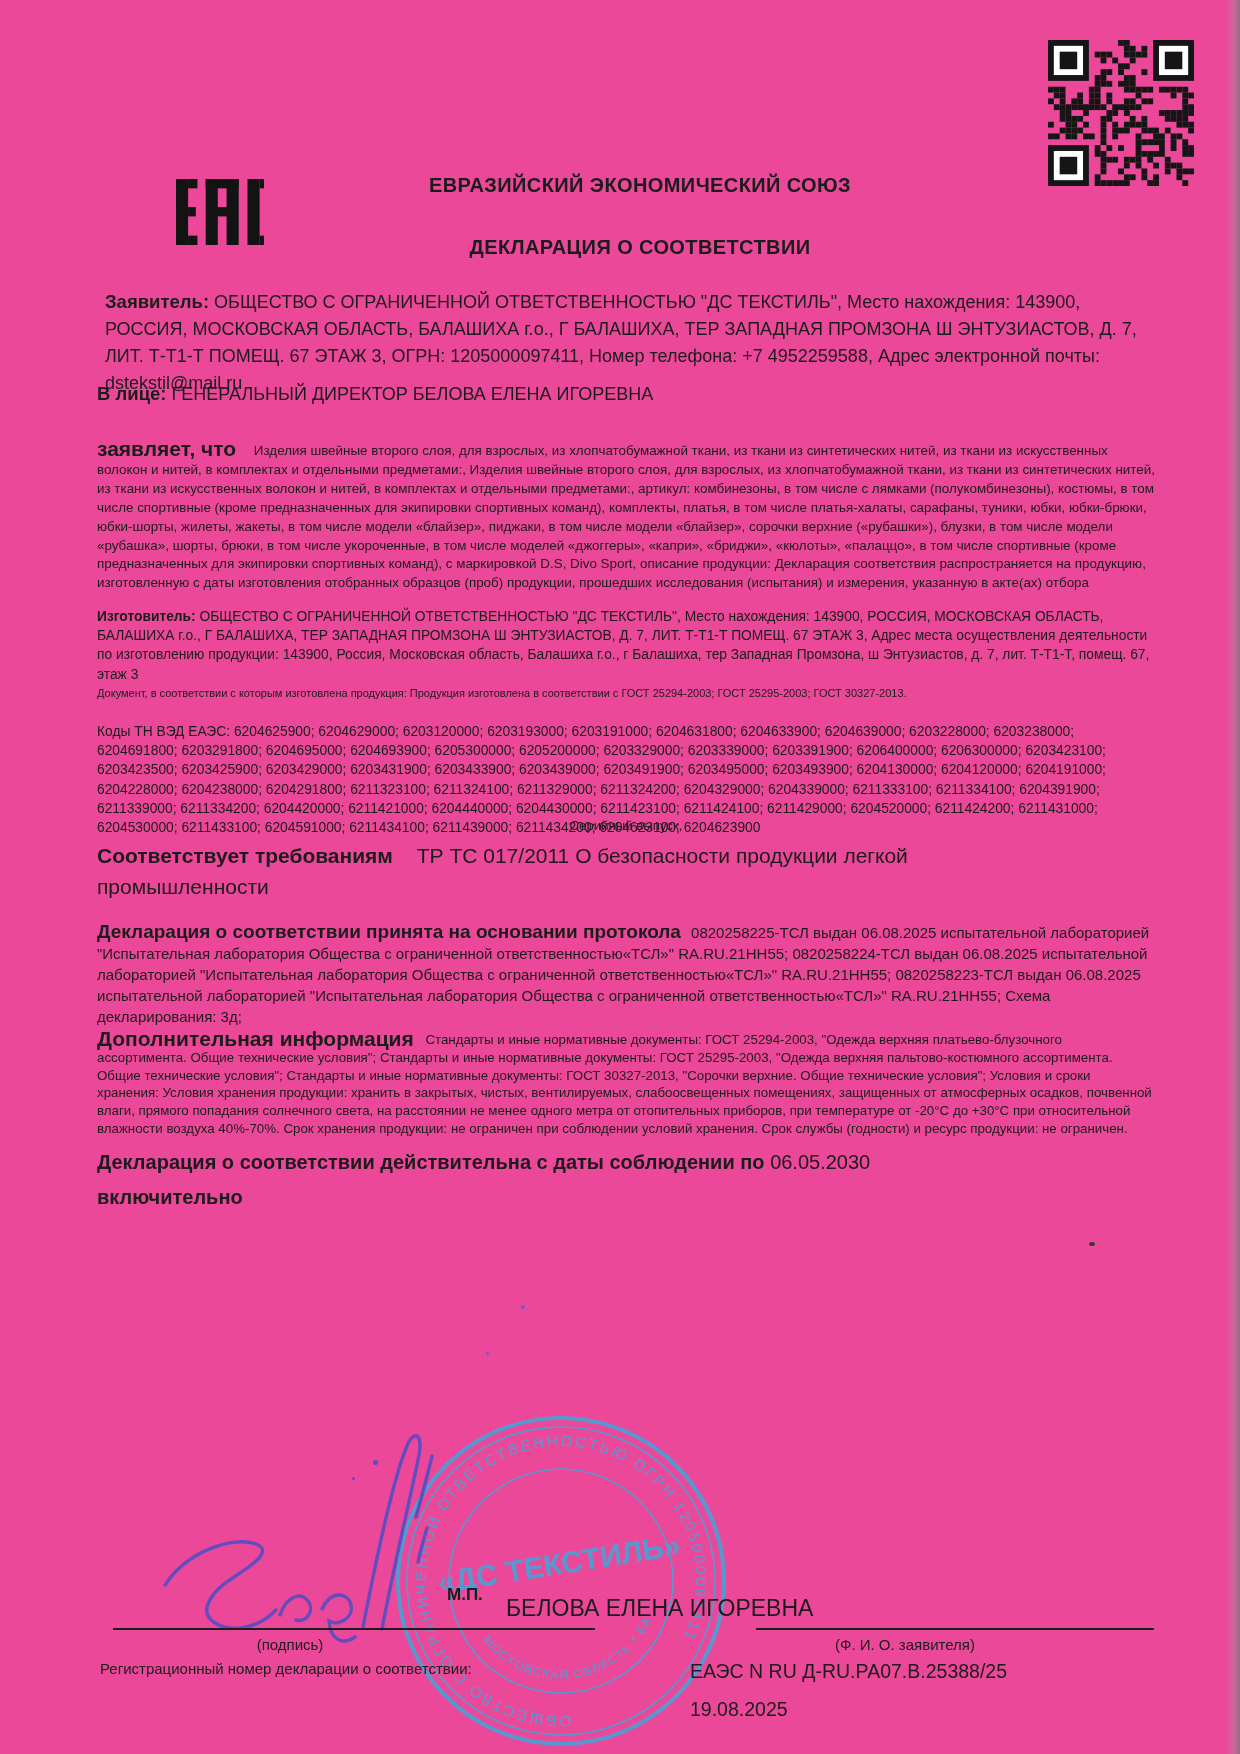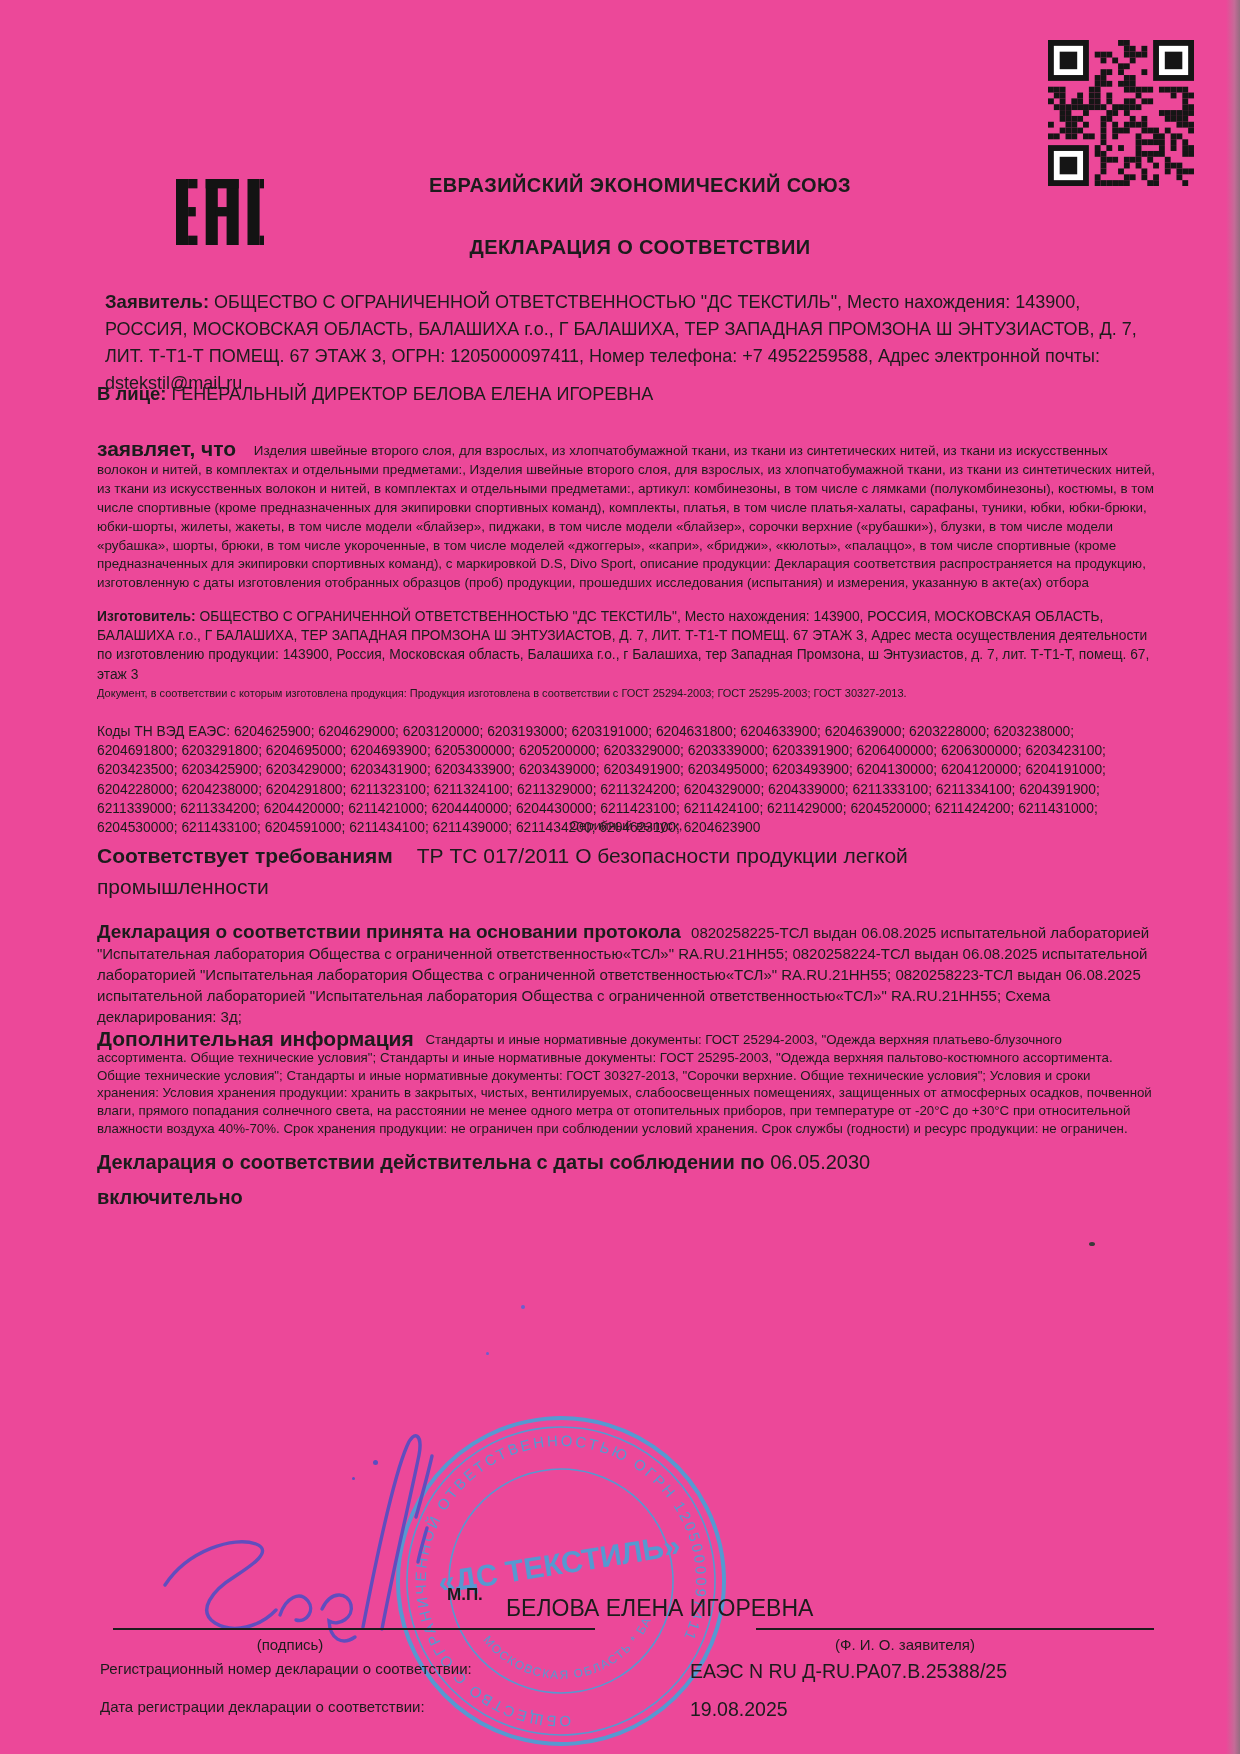--- a/index.html
+++ b/index.html
@@ -391,17 +391,16 @@
   <div class="abs mp">М.П.</div>
   <div class="abs declarant">БЕЛОВА ЕЛЕНА ИГОРЕВНА</div>
 
   <div class="abs sigline l"></div>
   <div class="abs sigline r"></div>
   <div class="abs caption l">(подпись)</div>
   <div class="abs caption r">(Ф. И. О. заявителя)</div>
 
   <div class="abs reg-label row1">Регистрационный номер декларации о соответствии:</div>
   <div class="abs reg-value row1">ЕАЭС N RU Д-RU.РА07.В.25388/25</div>
-  <div class="abs reg-label row2">Дата регистрации декларации о соответствии:</div>
   <div class="abs reg-value row2">19.08.2025</div>
 
   <div class="abs edge-right"></div>
 </div>
 
 </body></html>

